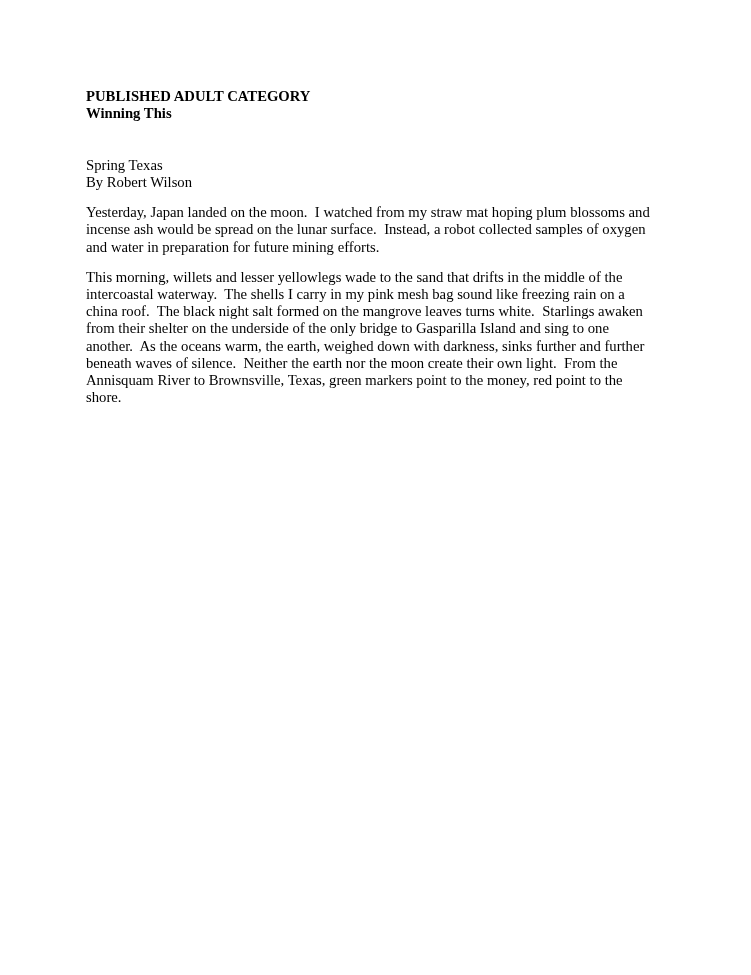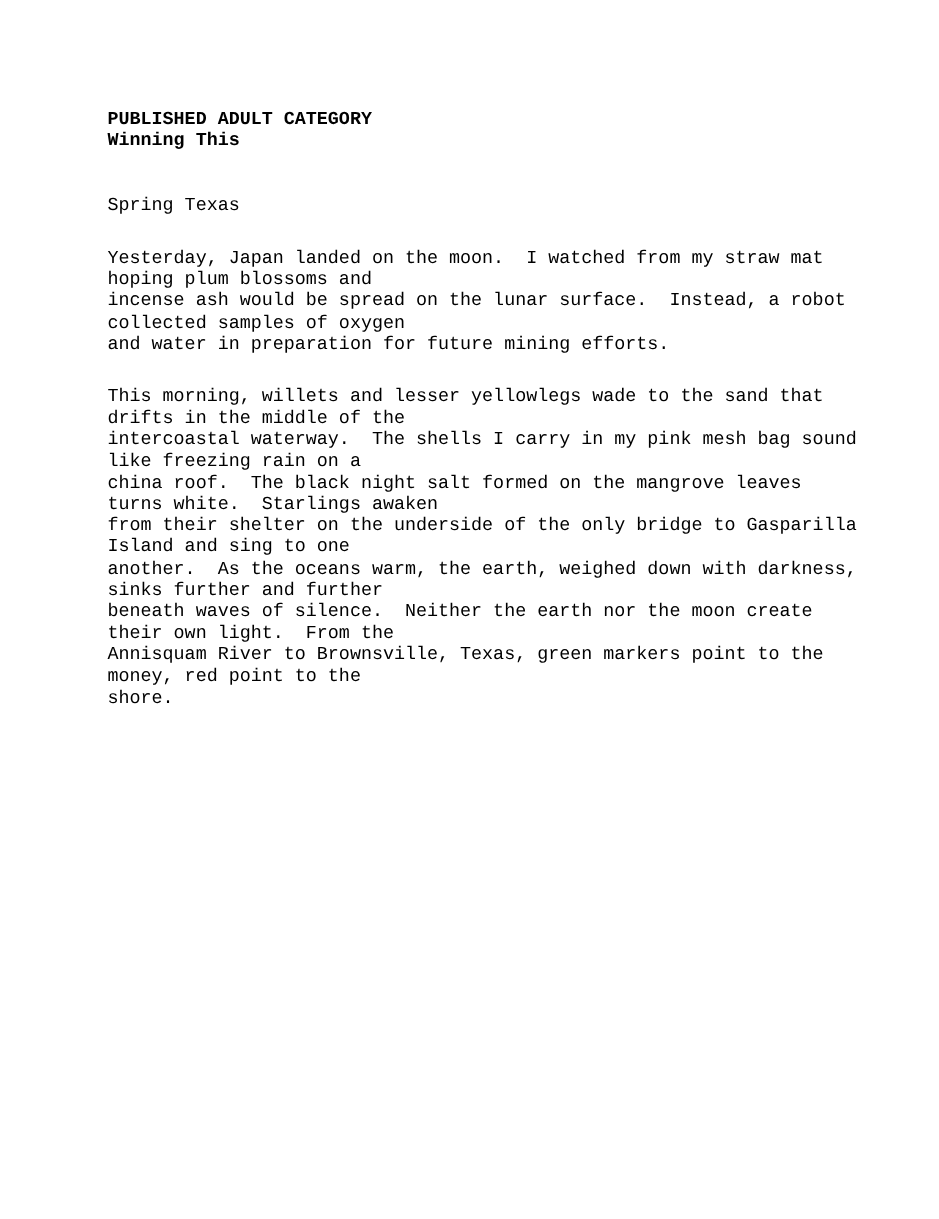--- a/index.html
+++ b/index.html
@@ -12,52 +12,53 @@
     height: 975px;
     overflow: hidden;
   }
   .doc-page {
     box-sizing: border-box;
     width: 751px;
     height: 975px;
     padding: 88px 60px 0 86px;
     background: #ffffff;
     color: #000000;
-    font-family: Liberation Mono, monospace;
+    font-family: Liberation Serif, serif;
     font-size: 14.7px;
     line-height: 17.2px;
   }
   .heading-block div {
     font-weight: bold;
     white-space: pre-wrap;
   }
   .title-block {
     margin-top: 34.4px; 
   }
   .title-block div {
     white-space: pre-wrap;
   }
   .doc-paragraph {
-    margin-top: 25px; 
+    margin-top: 13px; 
     white-space: pre-wrap;
     max-width: 600px;
   }
 </style>
 </head>
 <body>
 
 <div class="doc-page">
 
   <div class="heading-block">
     <div>PUBLISHED ADULT CATEGORY</div>
     <div>Winning This</div>
   </div>
 
   <div class="title-block">
     <div>Spring Texas</div>
+    <div>By Robert Wilson</div>
   </div>
 
   <div class="doc-paragraph">Yesterday, Japan landed on the moon.  I watched from my straw mat hoping plum blossoms and
 incense ash would be spread on the lunar surface.  Instead, a robot collected samples of oxygen
 and water in preparation for future mining efforts.</div>
 
   <div class="doc-paragraph">This morning, willets and lesser yellowlegs wade to the sand that drifts in the middle of the
 intercoastal waterway.  The shells I carry in my pink mesh bag sound like freezing rain on a
 china roof.  The black night salt formed on the mangrove leaves turns white.  Starlings awaken
 from their shelter on the underside of the only bridge to Gasparilla Island and sing to one

